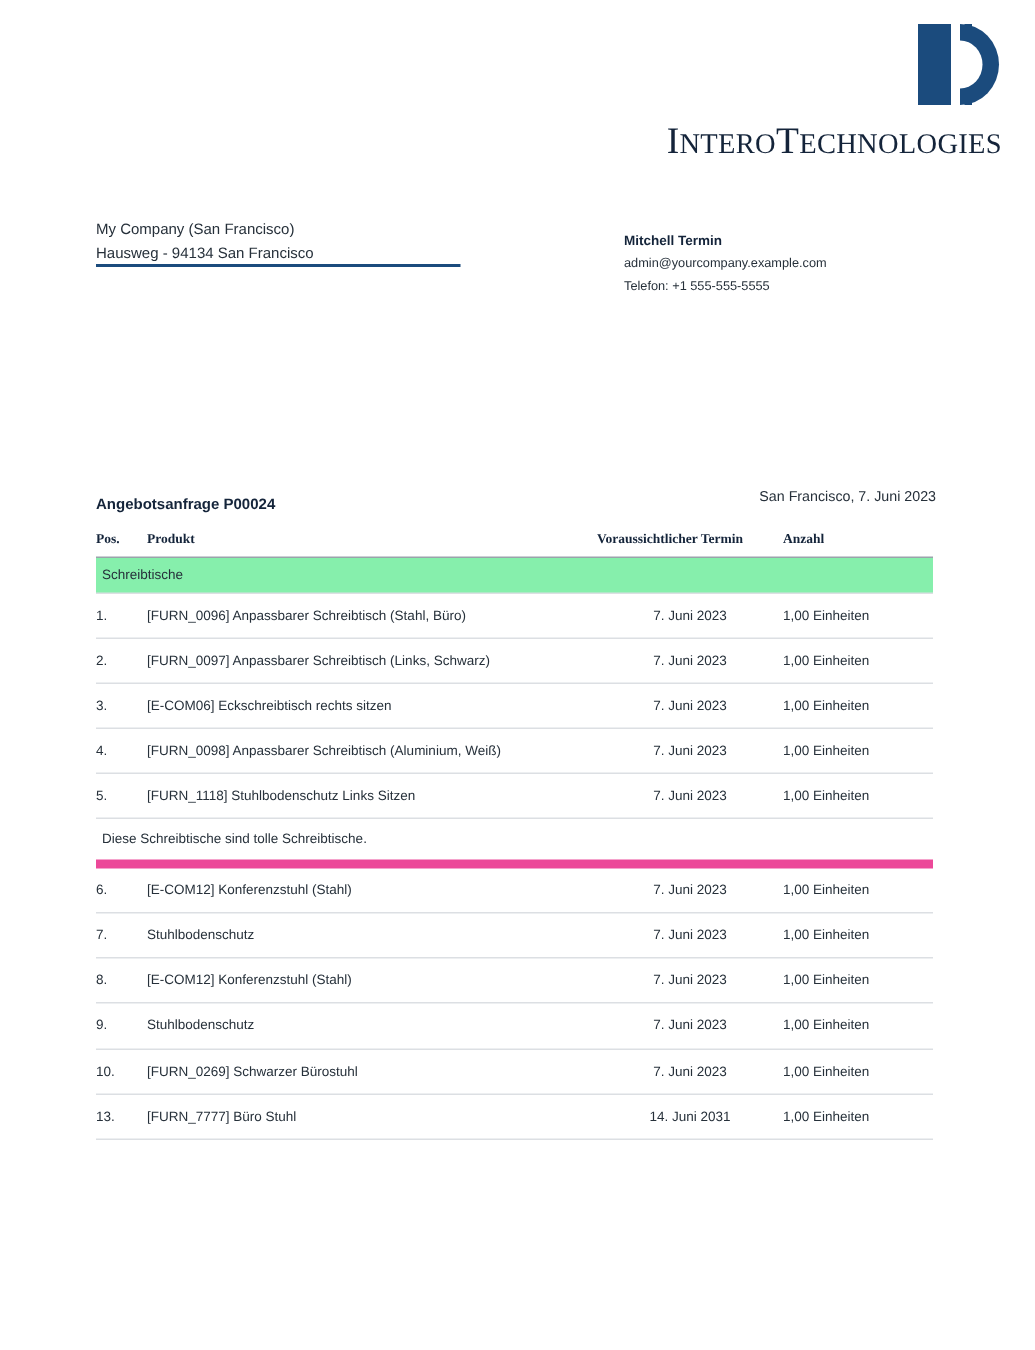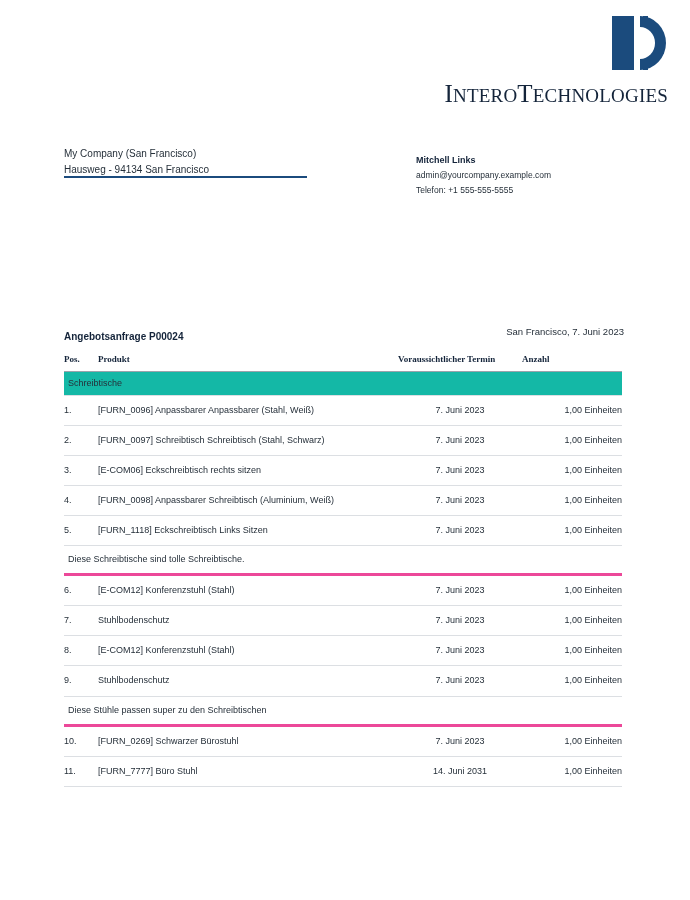--- a/index.html
+++ b/index.html
@@ -155,34 +155,34 @@
   table.lines thead tr { border-bottom: 1.2px solid #9aa3ab; font-family: Liberation Serif, serif; }
   table.lines td {
     padding: 8px 0 8px 0;
     vertical-align: top;
     border-bottom: 1px solid #dcdfe3;
     line-height: 1.45;
   }
   .c-pos { width: 34px; }
   .c-prod { width: 300px; padding-right: 14px !important; }
   .c-date { width: 124px; text-align: center; }
-  .c-qty  { width: 100px; text-align: right; }
+  .c-qty  { width: 100px; }
 
   th.c-date, th.c-qty { text-align: right; }
 
   tr.section td {
-    background: #14b8a6;
+    background: #86efac;
     font-size: 9px;
     padding: 5px 0 5px 4px;
     border-bottom: 1px solid #dcdfe3;
   }
   tr.note td {
     font-size: 9px;
     padding: 7px 0 7px 4px;
-    border-bottom: 3px solid #ec4899;
+    border-bottom: 6px solid #ec4899;
   }
   .indent-pos { padding-left: 1px; }
 </style>
 </head>
 <body>
 
 <div class="page">
 
   <div class="logo-block">
     <div class="logo-mark">
@@ -194,21 +194,21 @@
     <div class="logo-name"><span>I</span><span class="small">NTERO</span><span>T</span><span class="small">ECHNOLOGIES</span></div>
   </div>
 
   <div class="company-block">
     <div>My Company (San Francisco)</div>
     <div>Hausweg - 94134 San Francisco</div>
   </div>
   <div class="company-rule"></div>
 
   <div class="contact-block">
-    <div class="name">Mitchell Links</div>
+    <div class="name">Mitchell Termin</div>
     <div>admin@yourcompany.example.com</div>
     <div>Telefon: +1 555-555-5555</div>
   </div>
 
 
   <div class="place-date">San Francisco, 7. Juni 2023</div>
   <div class="doc-title">Angebotsanfrage P00024</div>
 
   <div class="table-wrap">
     <table class="lines">
@@ -219,45 +219,45 @@
           <th class="c-date">Voraussichtlicher Termin</th>
           <th class="c-qty">Anzahl</th>
         </tr>
       </thead>
       <tbody>
           <tr class="section">
             <td colspan="4">Schreibtische</td>
           </tr>
           <tr>
             <td class="c-pos indent-pos">1.</td>
-            <td class="c-prod">[FURN_0096] Anpassbarer Anpassbarer (Stahl, Weiß)</td>
+            <td class="c-prod">[FURN_0096] Anpassbarer Schreibtisch (Stahl, Büro)</td>
             <td class="c-date">7. Juni 2023</td>
             <td class="c-qty">1,00 Einheiten</td>
           </tr>
           <tr>
             <td class="c-pos indent-pos">2.</td>
-            <td class="c-prod">[FURN_0097] Schreibtisch Schreibtisch (Stahl, Schwarz)</td>
+            <td class="c-prod">[FURN_0097] Anpassbarer Schreibtisch (Links, Schwarz)</td>
             <td class="c-date">7. Juni 2023</td>
             <td class="c-qty">1,00 Einheiten</td>
           </tr>
           <tr>
             <td class="c-pos indent-pos">3.</td>
             <td class="c-prod">[E-COM06] Eckschreibtisch rechts sitzen</td>
             <td class="c-date">7. Juni 2023</td>
             <td class="c-qty">1,00 Einheiten</td>
           </tr>
           <tr>
             <td class="c-pos indent-pos">4.</td>
             <td class="c-prod">[FURN_0098] Anpassbarer Schreibtisch (Aluminium, Weiß)</td>
             <td class="c-date">7. Juni 2023</td>
             <td class="c-qty">1,00 Einheiten</td>
           </tr>
           <tr>
             <td class="c-pos indent-pos">5.</td>
-            <td class="c-prod">[FURN_1118] Eckschreibtisch Links Sitzen</td>
+            <td class="c-prod">[FURN_1118] Stuhlbodenschutz Links Sitzen</td>
             <td class="c-date">7. Juni 2023</td>
             <td class="c-qty">1,00 Einheiten</td>
           </tr>
           <tr class="note">
             <td colspan="4">Diese Schreibtische sind tolle Schreibtische.</td>
           </tr>
           <tr>
             <td class="c-pos indent-pos">6.</td>
             <td class="c-prod">[E-COM12] Konferenzstuhl (Stahl)</td>
             <td class="c-date">7. Juni 2023</td>
@@ -274,31 +274,28 @@
             <td class="c-prod">[E-COM12] Konferenzstuhl (Stahl)</td>
             <td class="c-date">7. Juni 2023</td>
             <td class="c-qty">1,00 Einheiten</td>
           </tr>
           <tr>
             <td class="c-pos indent-pos">9.</td>
             <td class="c-prod">Stuhlbodenschutz</td>
             <td class="c-date">7. Juni 2023</td>
             <td class="c-qty">1,00 Einheiten</td>
           </tr>
-          <tr class="note">
-            <td colspan="4">Diese Stühle passen super zu den Schreibtischen</td>
-          </tr>
           <tr>
             <td class="c-pos indent-pos">10.</td>
             <td class="c-prod">[FURN_0269] Schwarzer Bürostuhl</td>
             <td class="c-date">7. Juni 2023</td>
             <td class="c-qty">1,00 Einheiten</td>
           </tr>
           <tr>
-            <td class="c-pos indent-pos">11.</td>
+            <td class="c-pos indent-pos">13.</td>
             <td class="c-prod">[FURN_7777] Büro Stuhl</td>
             <td class="c-date">14. Juni 2031</td>
             <td class="c-qty">1,00 Einheiten</td>
           </tr>
         </tbody>
     </table>
   </div>
 
 </div>
 

